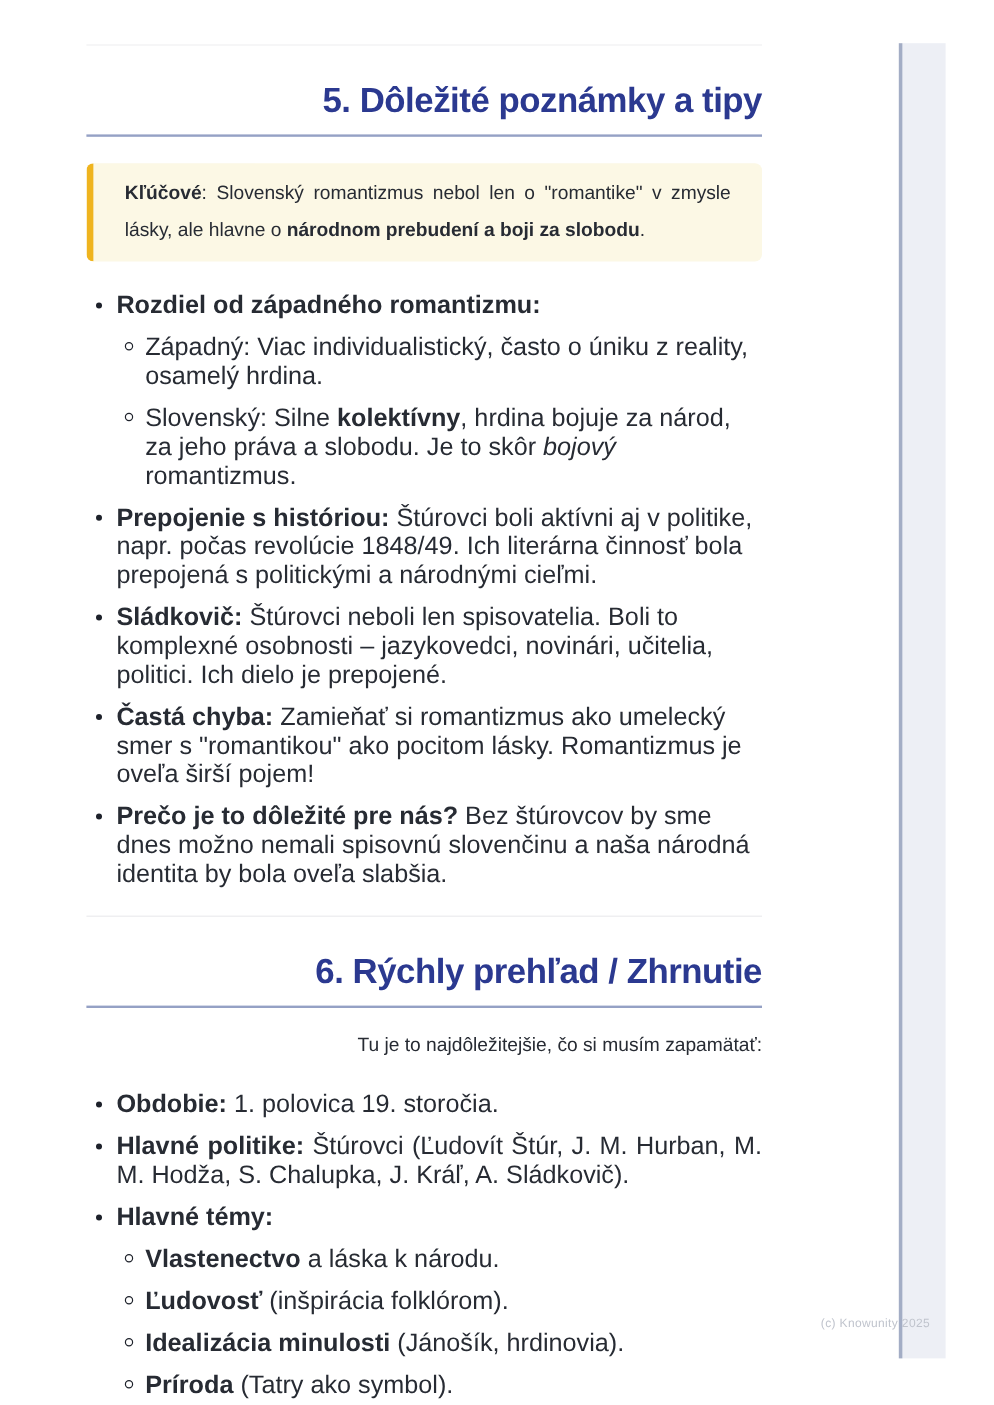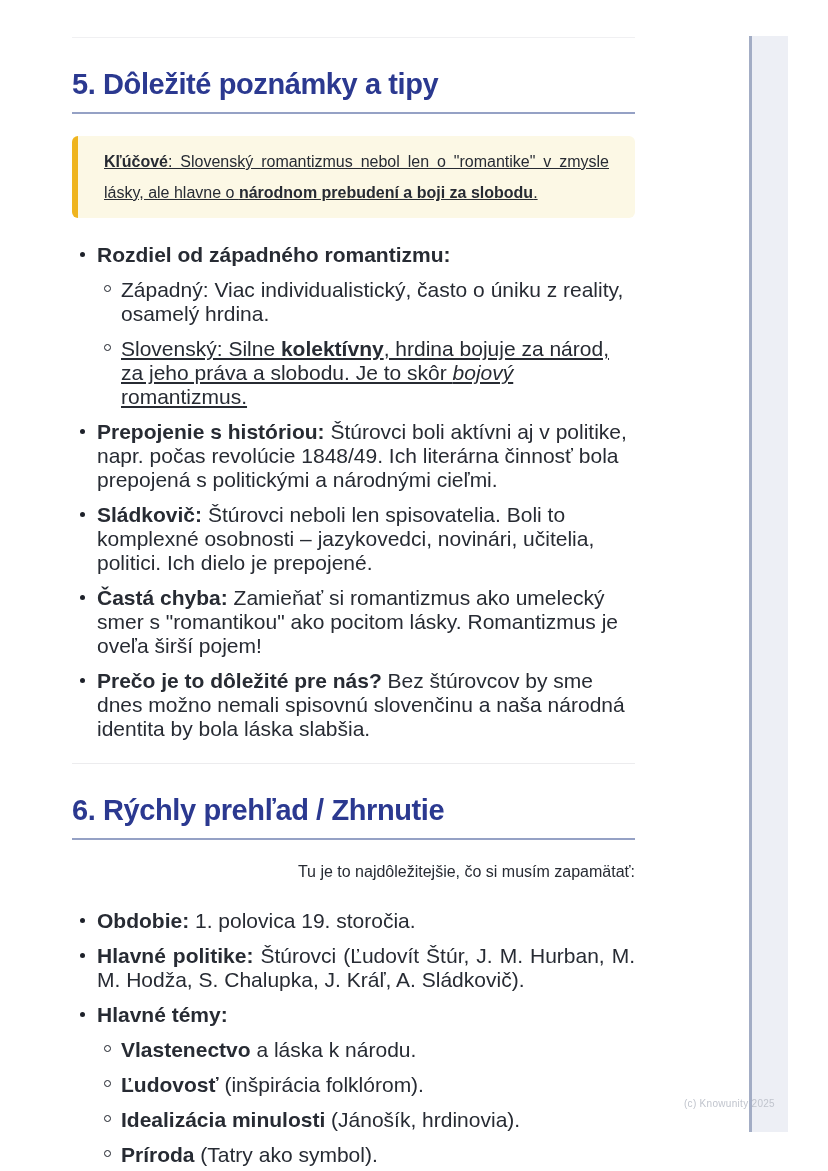--- a/index.html
+++ b/index.html
@@ -25,35 +25,35 @@
     border: none;
     border-top: 1px solid #f0f0f2;
     margin: 37px 0 0 0;
   }
   .section-title {
     font-size: 29px;
     line-height: 36px;
     font-weight: 700;
     letter-spacing: -0.4px;
     color: var(--accent, #2b3990);
-    margin: 28px 0 0 0;
+    margin: 28px 0 0 12px;
+    text-align: right;
   }
   .title-rule {
     height: 2px;
     background: var(--heading_rule, #95a1c5);
     margin-top: 10px;
   }
   .callout {
     margin-top: 22px;
     background: var(--callout_bg, #fcf8e5);
     border-left: 6px solid var(--callout_border, #efb41e);
     border-radius: 6px;
     padding: 10px 26px 10px 26px;
     box-sizing: border-box;
-    text-decoration: underline;
   }
   .callout-text {
     margin: 0;
     font-size: 16px;
     line-height: 31px;
   }
   .justify { text-align: justify; }
   .bullets {
     list-style: none;
     margin: 25px 0 0 0;
@@ -90,21 +90,21 @@
     content: "";
     position: absolute;
     left: 7px;
     top: 7px;
     width: 5px;
     height: 5px;
     border-radius: 50%;
     background: transparent;
     border: 1.5px solid #1d212a;
   }
-  .bullets ul > li:last-child { margin-bottom: 0; text-decoration: underline; }
+  .bullets ul > li:last-child { margin-bottom: 0; }
   .section-divider {
     border: none;
     border-top: 1px solid var(--divider, #ececee);
     margin: 22px 0 0 0;
   }
   .intro {
     margin: 20px 0 0 0;
     font-size: 16px;
     line-height: 24px;
     text-align: right;
@@ -150,21 +150,21 @@
       <p class="callout-text justify"><b>Kľúčové</b><span>: Slovenský romantizmus nebol len o "romantike" v zmysle lásky, ale hlavne o </span><b>národnom prebudení a boji za slobodu</b><span>.</span></p>
     </div>
     <ul class="bullets">
         <li><b>Rozdiel od západného romantizmu:</b><ul>
             <li><span>Západný: Viac individualistický, často o úniku z reality, osamelý hrdina.</span></li>
             <li><span>Slovenský: Silne </span><b>kolektívny</b><span>, hrdina bojuje za národ, za jeho práva a slobodu. Je to skôr </span><i>bojový</i><span> romantizmus.</span></li>
           </ul></li>
         <li><b>Prepojenie s históriou:</b><span> Štúrovci boli aktívni aj v politike, napr. počas revolúcie 1848/49. Ich literárna činnosť bola prepojená s politickými a národnými cieľmi.</span></li>
         <li><b>Sládkovič:</b><span> Štúrovci neboli len spisovatelia. Boli to komplexné osobnosti – jazykovedci, novinári, učitelia, politici. Ich dielo je prepojené.</span></li>
         <li><b>Častá chyba:</b><span> Zamieňať si romantizmus ako umelecký smer s "romantikou" ako pocitom lásky. Romantizmus je oveľa širší pojem!</span></li>
-        <li><b>Prečo je to dôležité pre nás?</b><span> Bez štúrovcov by sme dnes možno nemali spisovnú slovenčinu a naša národná identita by bola láska slabšia.</span></li>
+        <li><b>Prečo je to dôležité pre nás?</b><span> Bez štúrovcov by sme dnes možno nemali spisovnú slovenčinu a naša národná identita by bola oveľa slabšia.</span></li>
       </ul>
   </section>
 
   <hr class="section-divider">
 
   <section>
     <h1 class="section-title">6. Rýchly prehľad / Zhrnutie</h1>
     <div class="title-rule"></div>
     <p class="intro">Tu je to najdôležitejšie, čo si musím zapamätať:</p>
     <ul class="bullets">

